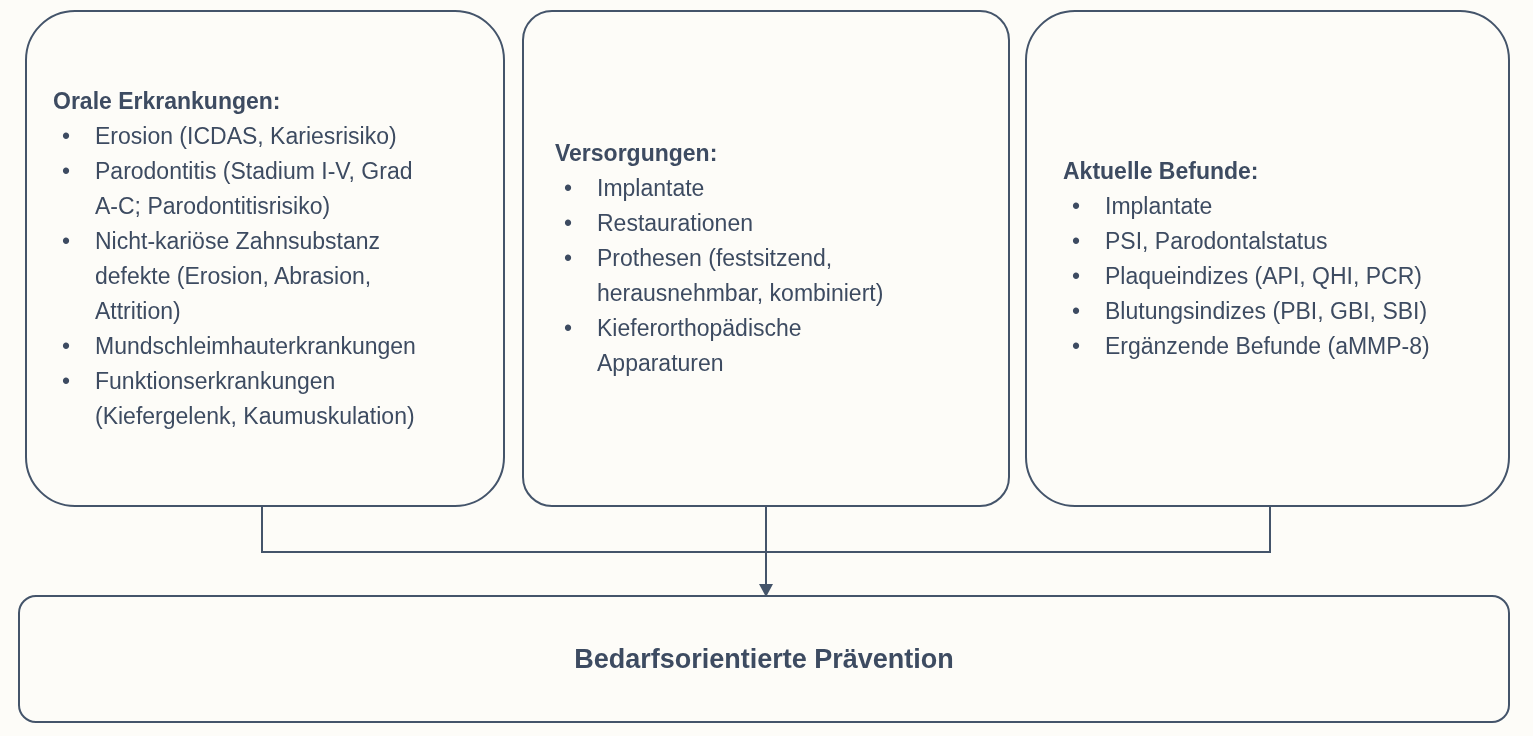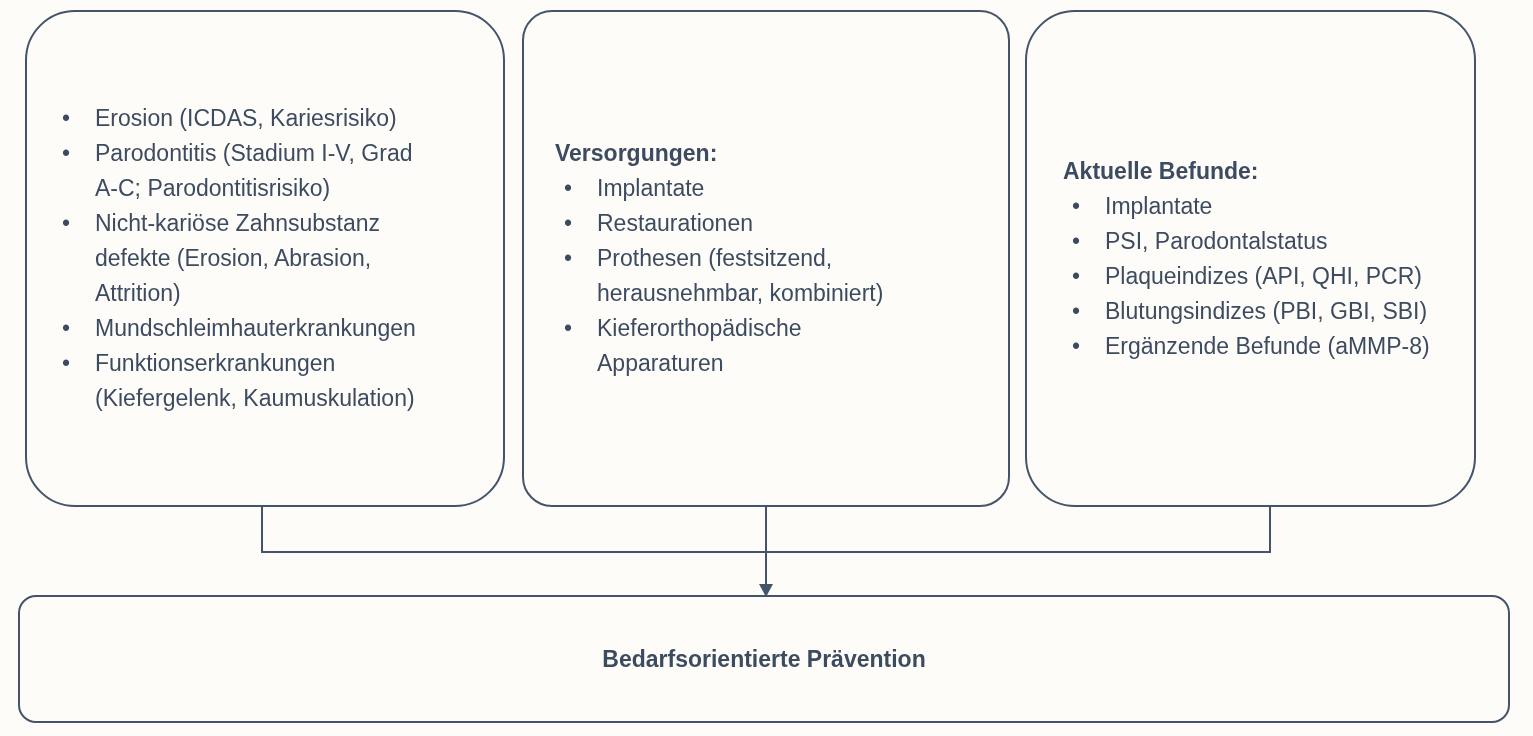--- a/index.html
+++ b/index.html
@@ -36,21 +36,21 @@
     border-radius: 50px;
     background: var(--background);
     display: flex;
     flex-direction: column;
     justify-content: center;
     font-size: 23px;
     line-height: 35px;
   }
   .box-left  { left: 25px;   width: 480px; padding: 0 63px 0 26px; }
   .box-mid   { left: 522px;  width: 488px; padding: 0 90px 0 31px; border-radius: 30px; }
-  .box-right { left: 1025px; width: 451px; padding: 0 22px 0 36px; }
+  .box-right { left: 1025px; width: 485px; padding: 0 22px 0 36px; }
   .box-title {
     font-weight: bold;
     display: block;
   }
   ul.items {
     list-style: none;
     margin: 0;
     padding: 0;
   }
   li.item {
@@ -70,38 +70,39 @@
     height: 128px;
     border: 2px solid var(--accent);
     border-radius: 18px;
     background: var(--background);
     display: flex;
     align-items: center;
     justify-content: center;
   }
   .result-label {
     font-weight: bold;
-    font-size: 23px;
+    font-size: 27px;
     color: var(--text);
   }
 </style>
 </head>
 <body>
 
 <div class="canvas">
 
   <svg class="connectors" viewBox="0 0 1533 736" aria-hidden="true">
     <path d="M262 506 V552" stroke="currentColor" stroke-width="2" fill="none"></path>
     <path d="M1270 506 V552" stroke="currentColor" stroke-width="2" fill="none"></path>
     <path d="M261 552 H1271" stroke="currentColor" stroke-width="2" fill="none"></path>
     <path d="M766 506 V585" stroke="currentColor" stroke-width="2" fill="none"></path>
     <polygon points="766,597 759,584 773,584" fill="currentColor"></polygon>
   </svg>
 
   <div class="box box-left">
+    <span class="box-title">Orale Erkrankungen:</span>
     <ul class="items">
       <li class="item">
         <span class="bullet">•</span>
         <span>Erosion (ICDAS, Kariesrisiko)</span>
       </li>
       <li class="item">
         <span class="bullet">•</span>
         <span>Parodontitis (Stadium I-V, Grad A-C; Parodontitisrisiko)</span>
       </li>
       <li class="item">

